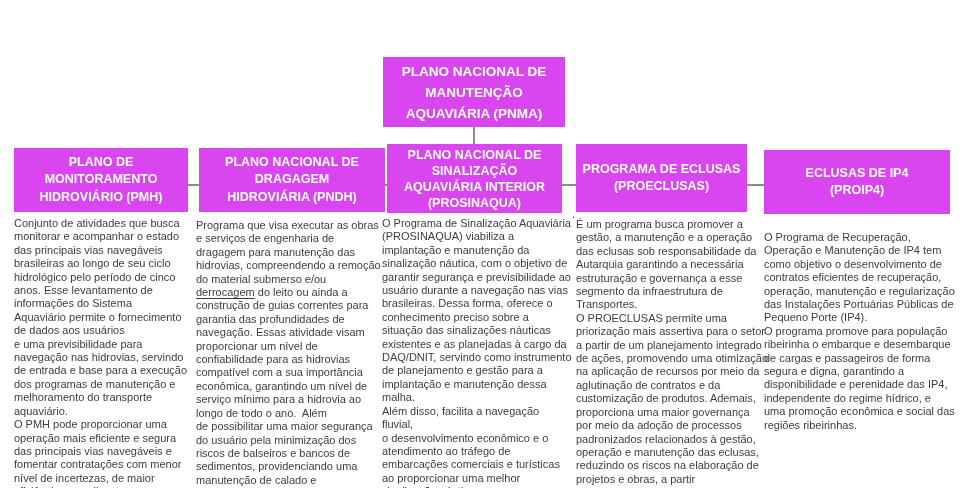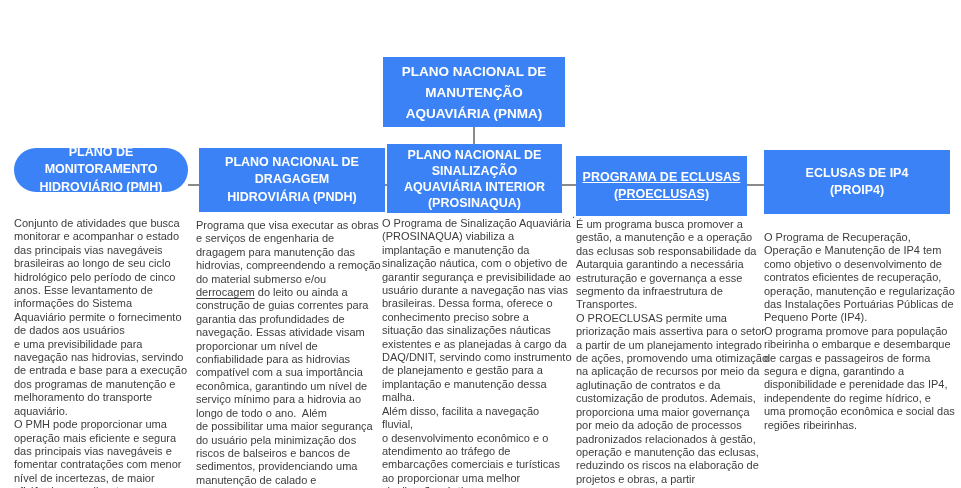--- a/index.html
+++ b/index.html
@@ -1,21 +1,21 @@
 <!DOCTYPE html>
 <html><head>
 <meta charset="utf-8">
 <style>
   html,body{margin:0;padding:0;background:#ffffff;}
   .canvas{
     position:relative;width:961px;height:488px;background:#ffffff;
     font-family:"Liberation Sans",sans-serif;overflow:hidden;
   }
   .node{
-    position:absolute;background:#3b82f6;color:#ffffff;font-weight:bold;
+    position:absolute;background:#d946ef;color:#ffffff;font-weight:bold;
     display:flex;align-items:center;justify-content:center;text-align:center;
     font-size:12.5px;line-height:17.5px;padding:2px 6px;box-sizing:border-box;
     white-space:pre-line;
   }
   .node-root{font-size:13.5px;line-height:21px;}
   .node-tall{line-height:16px;}
   .body-text{
     position:absolute;margin:0;font-size:11px;line-height:13.4px;color:#3d3d3d;
     white-space:pre-wrap;
   }
@@ -38,31 +38,31 @@
   <div class="node node-root" style="left:383px;top:57px;width:182px;height:70px;">PLANO NACIONAL DE
 MANUTENÇÃO
 AQUAVIÁRIA (PNMA)</div>
 
   <div class="connector" style="left:473px;top:127px;width:1.5px;height:21px;"></div>
   <div class="connector" style="left:188px;top:184px;width:11px;height:1.5px;"></div>
   <div class="connector" style="left:385px;top:184px;width:2px;height:1.5px;"></div>
   <div class="connector" style="left:562px;top:184px;width:14px;height:1.5px;"></div>
   <div class="connector" style="left:747px;top:184px;width:17px;height:1.5px;"></div>
 
-  <div class="node" style="left:14px;top:148px;width:174px;height:44px;border-radius:24px;">PLANO DE
+  <div class="node" style="left:14px;top:148px;width:174px;height:64px;">PLANO DE
 MONITORAMENTO
 HIDROVIÁRIO (PMH)</div>
   <div class="node" style="left:199px;top:148px;width:186px;height:64px;">PLANO NACIONAL DE
 DRAGAGEM
 HIDROVIÁRIA (PNDH)</div>
   <div class="node node-tall" style="left:387px;top:144px;width:175px;height:69px;">PLANO NACIONAL DE
 SINALIZAÇÃO
 AQUAVIÁRIA INTERIOR
 (PROSINAQUA)</div>
-  <div class="node" style="left:576px;top:156px;width:171px;height:60px;text-decoration:underline;">PROGRAMA DE ECLUSAS
+  <div class="node" style="left:576px;top:144px;width:171px;height:68px;">PROGRAMA DE ECLUSAS
 (PROECLUSAS)</div>
   <div class="node" style="left:764px;top:150px;width:186px;height:64px;">ECLUSAS DE IP4
 (PROIP4)</div>
 
   <p class="body-text" style="left:14px;top:217px;width:177px;">Conjunto de atividades que busca monitorar e acompanhar o estado das principais vias navegáveis brasileiras ao longo de seu ciclo hidrológico pelo período de cinco anos. Esse levantamento de informações do Sistema
 Aquaviário permite o fornecimento de dados aos usuários
 e uma previsibilidade para navegação nas hidrovias, servindo de entrada e base para a execução dos programas de manutenção e melhoramento do transporte aquaviário.
 O PMH pode proporcionar uma operação mais eficiente e segura das principais vias navegáveis e fomentar contratações com menor nível de incertezas, de maior eficiência e condizentes com as singularidades de cada uma das vias navegáveis.</p>
 
   <p class="body-text" style="left:196px;top:219px;width:187px;"><span>Programa que visa executar as obras e serviços de engenharia de dragagem para manutenção das hidrovias, compreendendo a remoção do material submerso e/ou </span><span class="misspelled">derrocagem</span><span> do leito ou ainda a construção de guias correntes para garantia das profundidades de navegação. Essas atividade visam proporcionar um nível de confiabilidade para as hidrovias compatível com a sua importância econômica, garantindo um nível de serviço mínimo para a hidrovia ao longo de todo o ano.  Além

